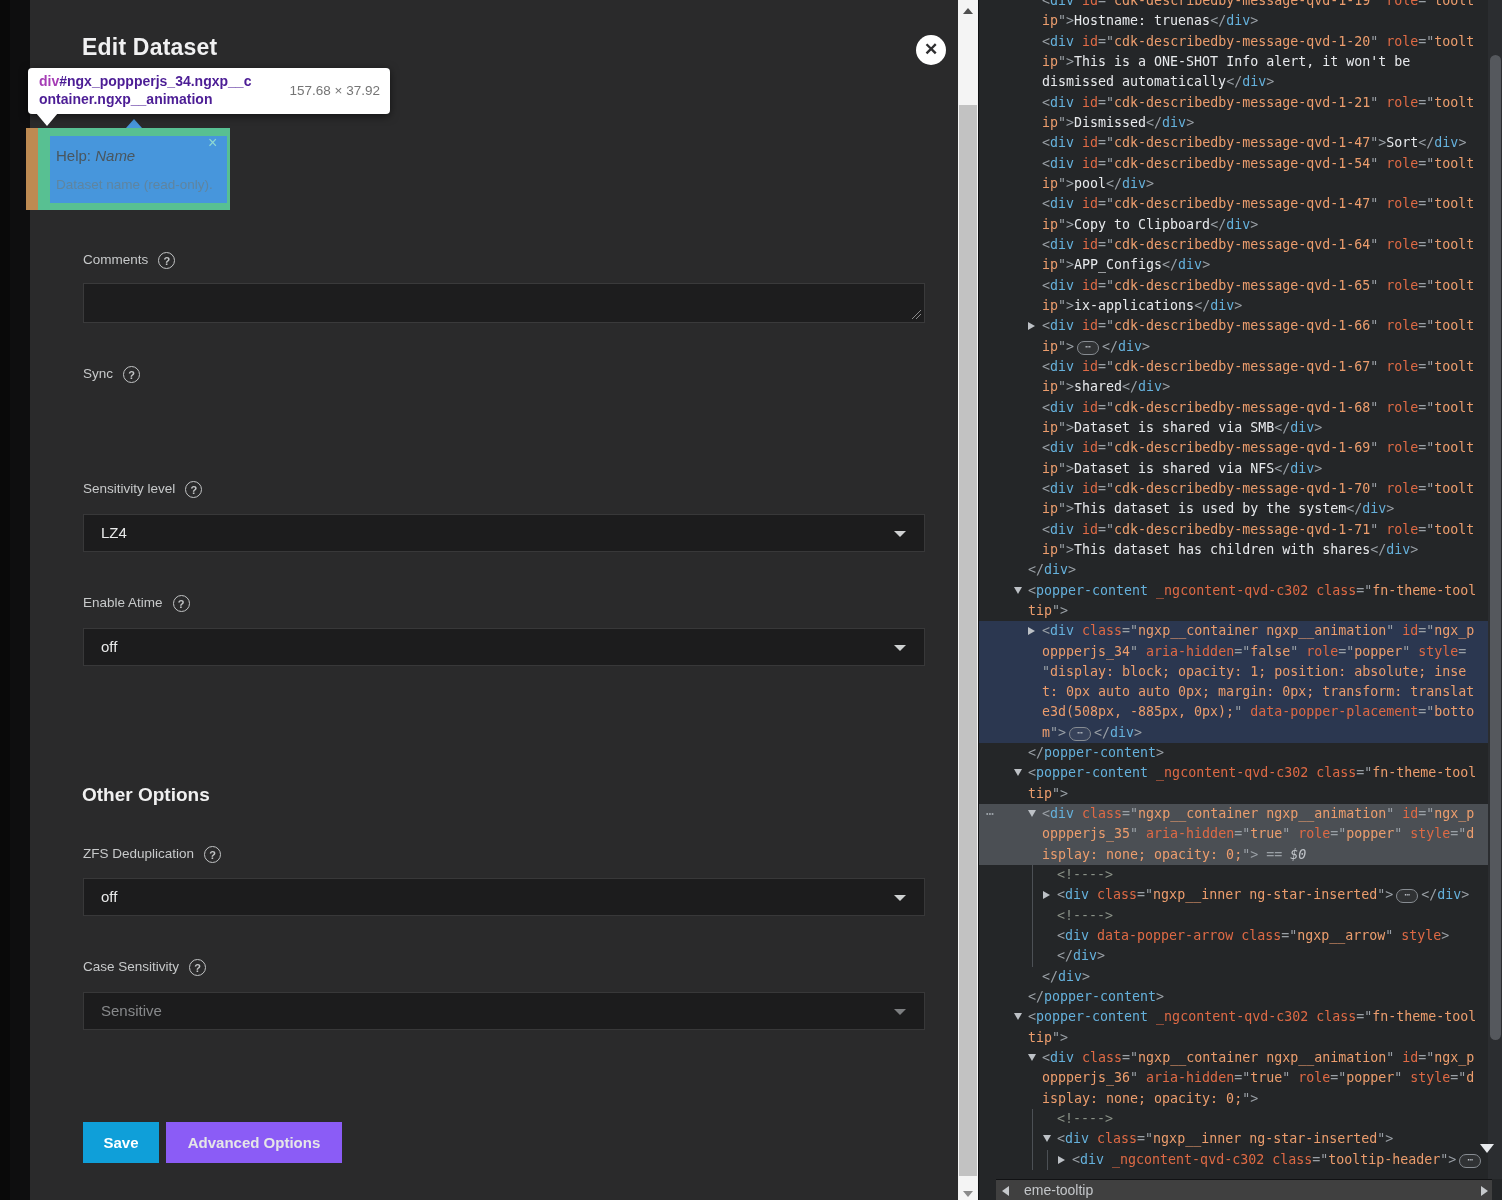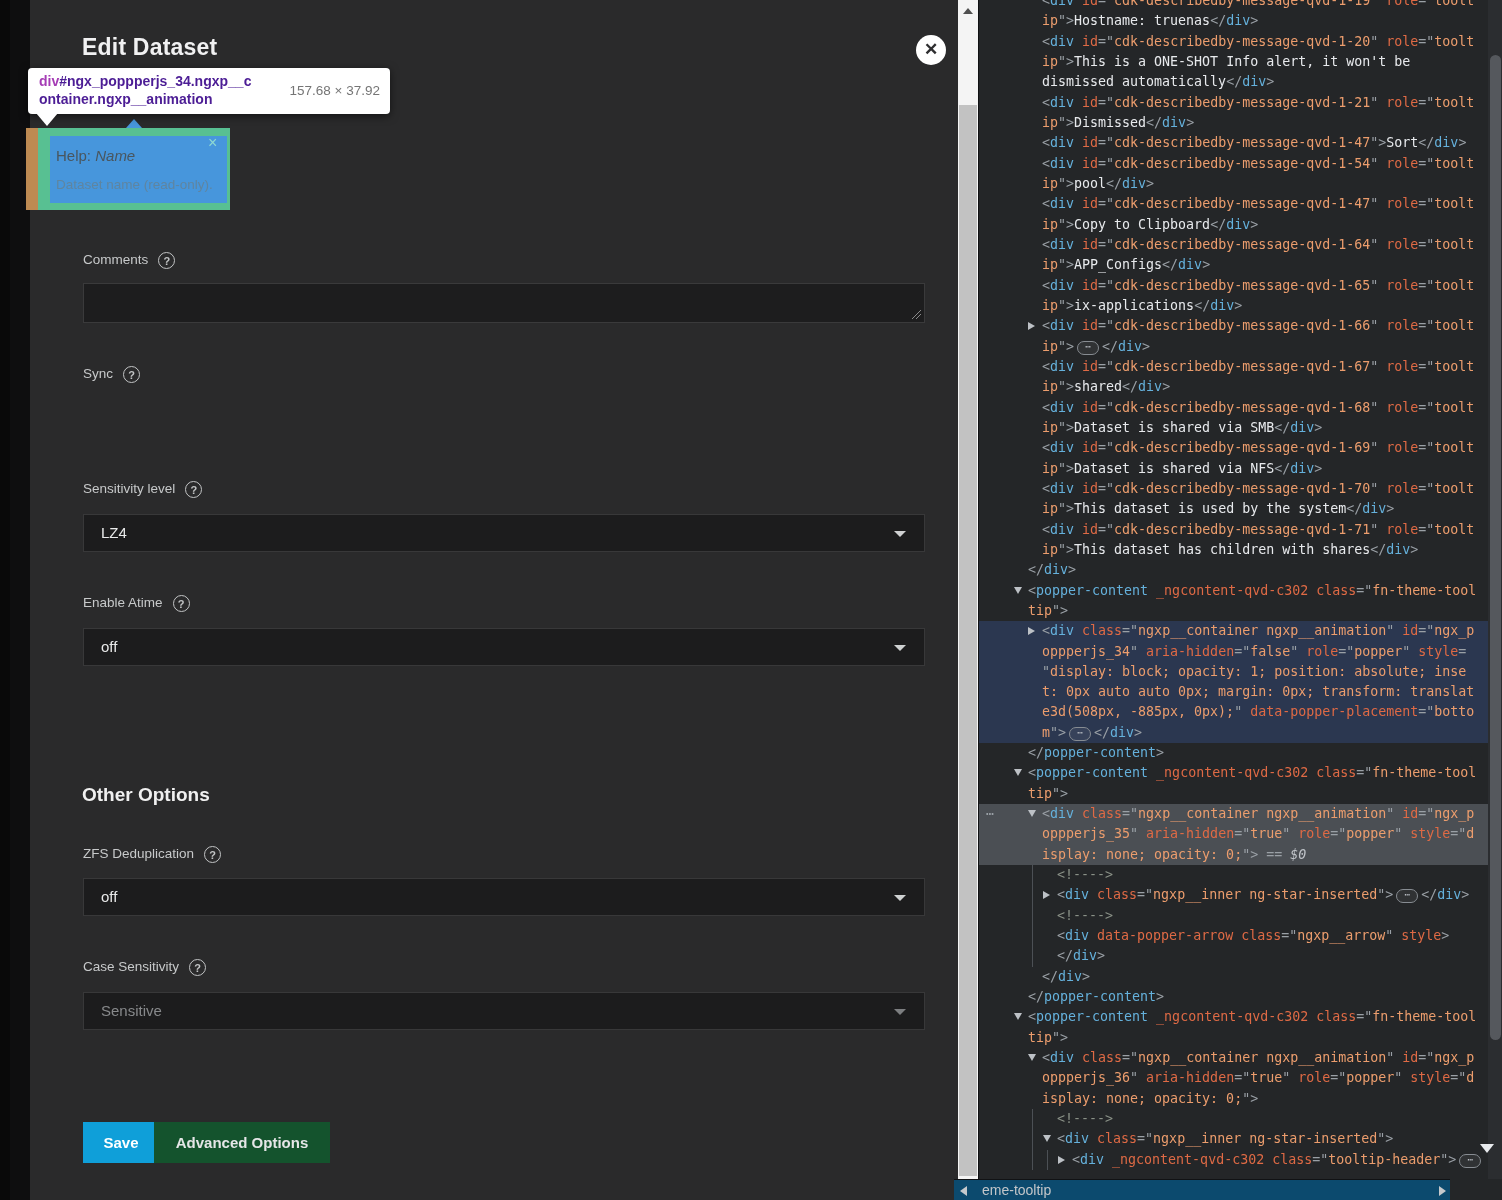--- a/index.html
+++ b/index.html
@@ -46,21 +46,21 @@
              color:#e9eaea;font-size:15px;line-height:36px;padding-left:17px;cursor:pointer}
   .selectbox .caret{position:absolute;right:18px;top:16px;width:0;height:0;
              border-left:6px solid transparent;border-right:6px solid transparent;border-top:6px solid #cfd1d2}
   .selectbox.disabled{color:#87898b;cursor:default}
   .selectbox.disabled .caret{border-top-color:#7c7e80}
   .grip{position:absolute;right:3px;bottom:3px;width:10px;height:10px;
         background:linear-gradient(135deg,transparent 0 52%,#8a8a8a 52% 60%,transparent 60% 72%,#8a8a8a 72% 80%,transparent 80%)}
   .section-h{left:52px;top:784px;font-size:19px;font-weight:bold;color:#f0f0f0}
   .btn{top:1122px;height:41px;font-size:15px;font-weight:bold;text-align:center;line-height:41px;cursor:pointer}
   .btn-save{left:53px;width:76px;background:#0f9fd9;color:#ffffff}
-  .btn-adv{left:124px;width:176px;background:#14532d;color:#e5e6e7}
+  .btn-adv{left:136px;width:176px;background:#8b5cf6;color:#e5e6e7}
 
   
   .pg-sb{left:958px;top:0;width:20px;height:1200px;background:#f4f4f4}
   .pg-sb .btn-up,.pg-sb .btn-dn{position:absolute;left:0;width:20px;height:17px;background:#f4f4f4;text-align:center}
   .pg-sb .btn-up{top:0}.pg-sb .btn-dn{bottom:0}
   .sb-tri-up{display:inline-block;margin-top:6px;width:0;height:0;border-left:5px solid transparent;border-right:5px solid transparent;border-bottom:6px solid #4f4f4f}
   .sb-tri-dn{display:inline-block;margin-top:6px;width:0;height:0;border-left:5px solid transparent;border-right:5px solid transparent;border-top:6px solid #8a8a8a}
   .pg-thumb{position:absolute;left:1px;top:105px;width:18px;height:1071px;background:#c2c2c2}
 
   
@@ -81,21 +81,21 @@
   .arr-d{border-left:4.5px solid transparent;border-right:4.5px solid transparent;border-top:7px solid #bdc1c6}
   .pill{display:inline-block;min-width:14px;height:12px;line-height:10px;text-align:center;
         border:1px solid #878c92;border-radius:7px;color:#b8bcc2;font-size:10px;vertical-align:1px;
         margin:0 3px;padding:0 3px;background:rgba(255,255,255,.06);cursor:pointer}
 
   .dt-sb{left:1487px;top:0;width:15px;height:1179px;background:#2b2d30}
   .dt-thumb{position:absolute;left:2px;top:55px;width:11px;height:985px;background:#55585d;border-radius:6px}
   .scroll-hint{left:1480px;top:1144px;width:0;height:0;border-left:7px solid transparent;
                border-right:7px solid transparent;border-top:9px solid #e8eaed;z-index:3}
 
-  .crumbs{left:954px;top:1179px;width:496px;height:21px;background:#0c4a6e;border-top:1px solid #111214;box-sizing:border-box}
+  .crumbs{left:996px;top:1179px;width:496px;height:21px;background:#404040;border-top:1px solid #111214;box-sizing:border-box}
   .crumb-left{position:absolute;left:6px;top:6px;width:0;height:0;border-top:5px solid transparent;
               border-bottom:5px solid transparent;border-right:7px solid #c6c9cc;cursor:pointer}
   .crumb-right{position:absolute;right:4px;top:6px;width:0;height:0;border-top:5px solid transparent;
               border-bottom:5px solid transparent;border-left:7px solid #c6c9cc;cursor:pointer}
   .crumb-prev{position:absolute;left:28px;top:0;height:20px;line-height:20px;color:#c3c6c9;font-size:14px;cursor:pointer}
   .crumb-cur{position:absolute;left:110px;top:0;height:20px;line-height:20px;background:#35383d;
              padding:0 8px;font-size:14px;color:#d2d5d8;cursor:pointer;white-space:nowrap}
   .crumb-cur .tag{color:#6bb2dc}
 </style>
 </head>

